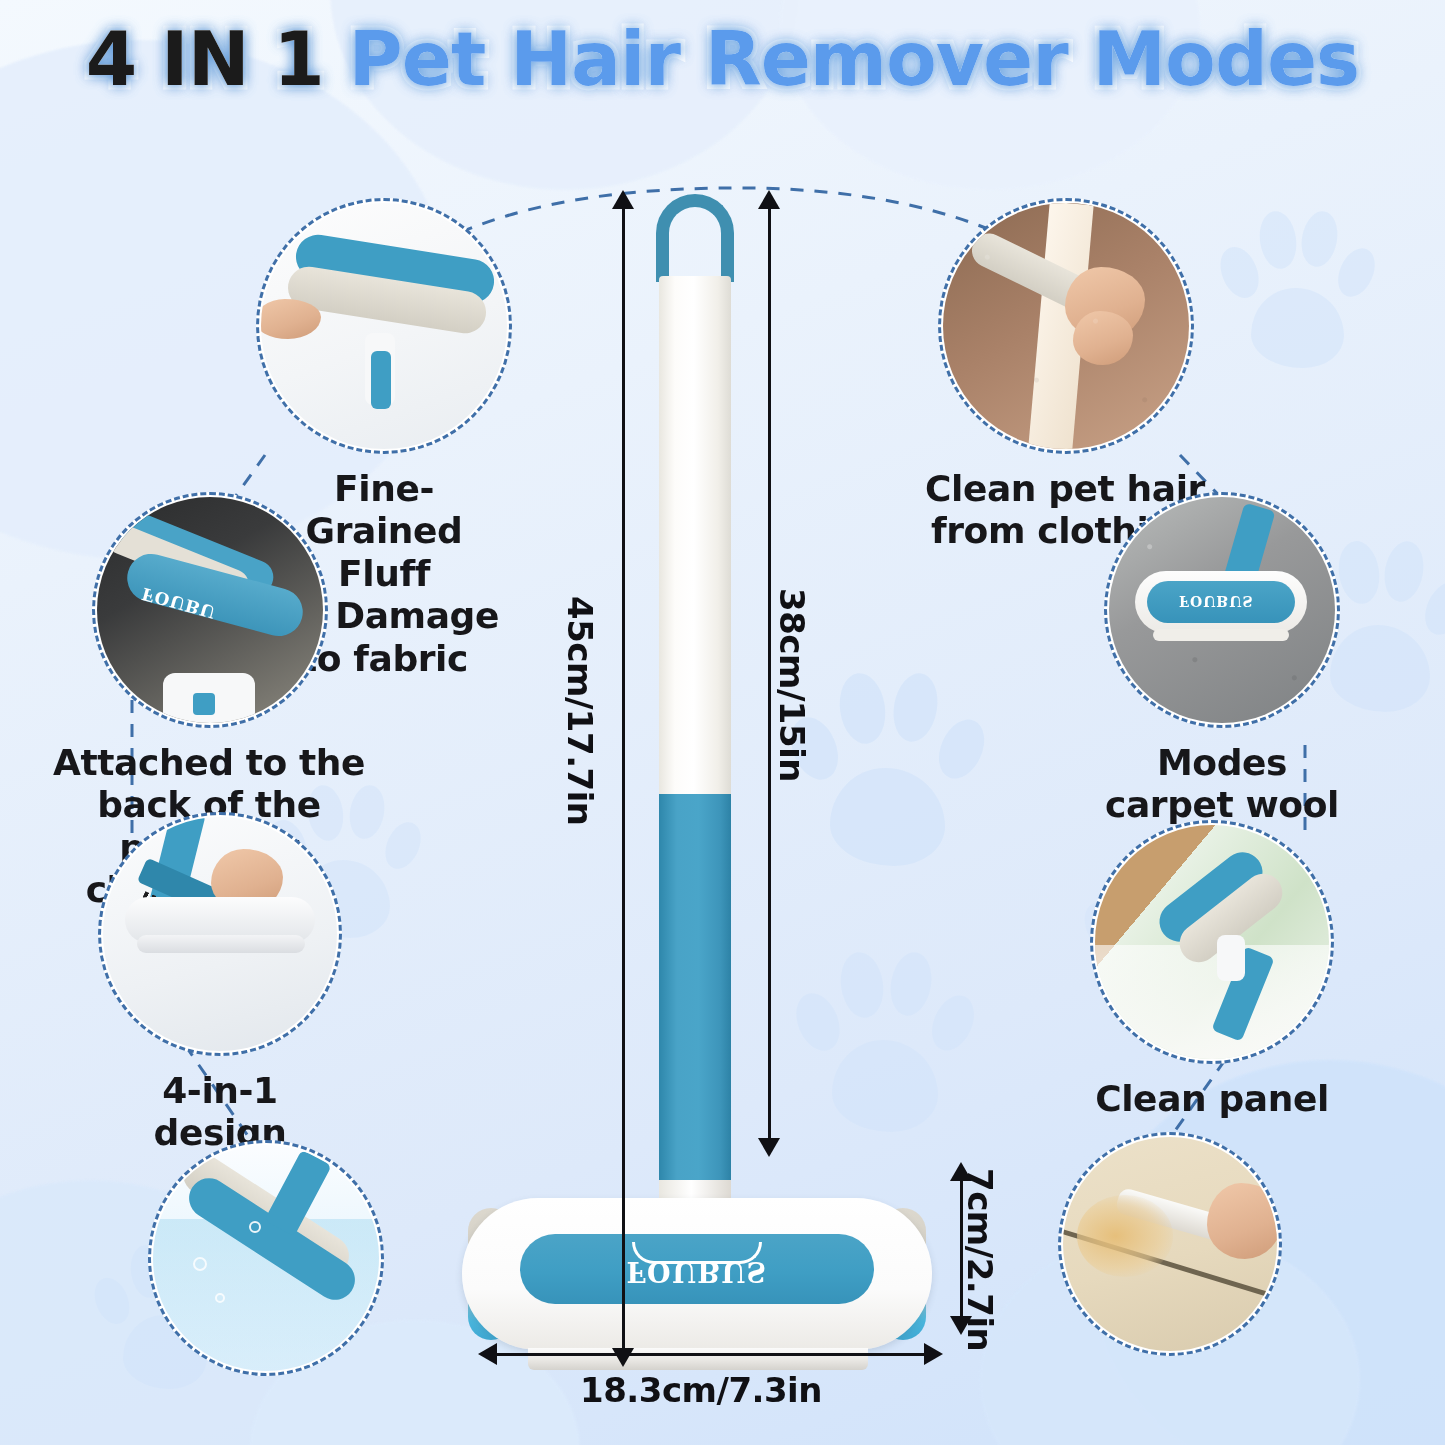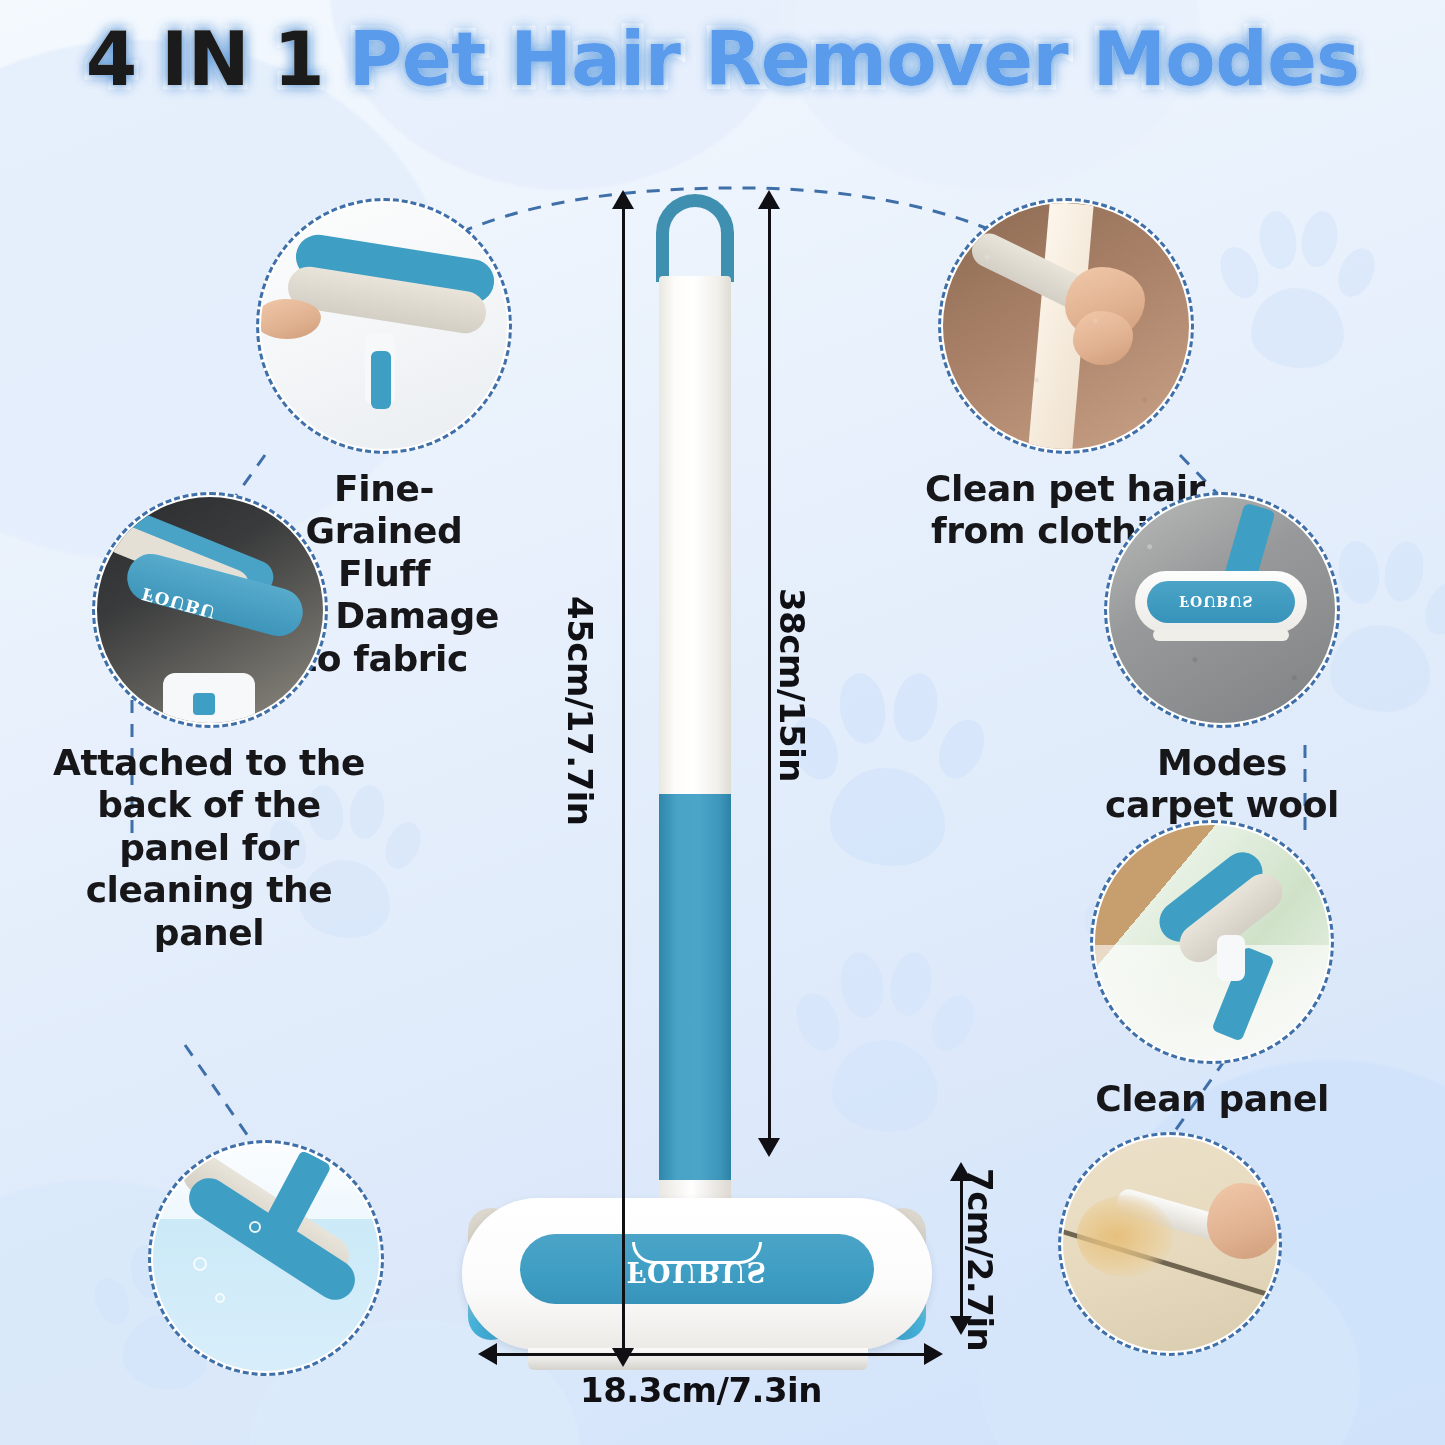--- a/index.html
+++ b/index.html
@@ -403,20 +403,34 @@
         <div class="prod-bar" style="left:28px; top:74px; width:180px; height:48px; background:linear-gradient(180deg,#57abcc,#3d95ba); transform:rotate(15deg); border-radius:26px;"></div>
         <div style="position:absolute;left:44px;top:96px;color:#fff;font-size:17px;font-weight:700;font-family:'DejaVu Serif',serif;transform:rotate(15deg) scaleY(-1);letter-spacing:1px;">FOUBU</div>
         <div class="prod-bar white-bar" style="left:66px; top:176px; width:92px; height:58px; border-radius:12px;"></div>
         <div class="prod-bar blue-bar" style="left:96px; top:196px; width:22px; height:22px; border-radius:4px;"></div>
       </div>
     </div>
     <div class="cap" style="width:330px;margin-left:-48px;">Attached to the back of the
 panel for cleaning the panel</div>
   </div>
 
+  <div class="callout" style="left:98px; top:812px; width:244px;">
+    <div class="circle" style="width:244px;height:244px;">
+      <div class="photo">
+        <div class="sc design"></div>
+        <div class="prod-bar blue-bar" style="left:56px; top:-8px; width:34px; height:110px; border-radius:6px; transform:rotate(14deg);"></div>
+        <div class="prod-bar" style="left:34px; top:64px; width:120px; height:26px; background:#2f87ab; transform:rotate(24deg); border-radius:5px;"></div>
+        <div style="position:absolute;left:36px;top:84px;width:52px;height:20px;background:repeating-linear-gradient(90deg,#1d1d1f 0 4px,transparent 4px 8px);transform:rotate(24deg);"></div>
+        <div class="hand" style="left:108px; top:32px; width:72px; height:62px;"></div>
+        <div class="prod-bar" style="left:22px; top:80px; width:190px; height:46px; background:linear-gradient(180deg,#fcfcfd,#e2e5e9); border-radius:24px;"></div>
+        <div class="prod-bar" style="left:34px; top:118px; width:168px; height:18px; background:linear-gradient(180deg,#f3f4f6,#dadde1); border-radius:9px;"></div>
+      </div>
+    </div>
+    <div class="cap">4-in-1 design</div>
+  </div>
 
   <div class="callout" style="left:148px; top:1140px; width:236px;">
     <div class="circle" style="width:236px;height:236px;">
       <div class="photo">
         <div class="sc wash"></div>
         <div style="position:absolute;left:0;top:74px;width:100%;height:162px;background:linear-gradient(180deg,rgba(160,215,240,.45),rgba(210,238,250,.25));"></div>
         <div class="prod-bar lint-bar" style="left:18px; top:50px; width:190px; height:40px; transform:rotate(33deg);"></div>
         <div class="prod-bar blue-bar" style="left:24px; top:74px; width:190px; height:40px; transform:rotate(33deg);"></div>
         <div class="prod-bar blue-bar" style="left:128px; top:8px; width:34px; height:80px; border-radius:6px; transform:rotate(28deg);"></div>
         <div style="position:absolute;left:40px;top:112px;width:14px;height:14px;border:2px solid rgba(255,255,255,.8);border-radius:50%;"></div>

